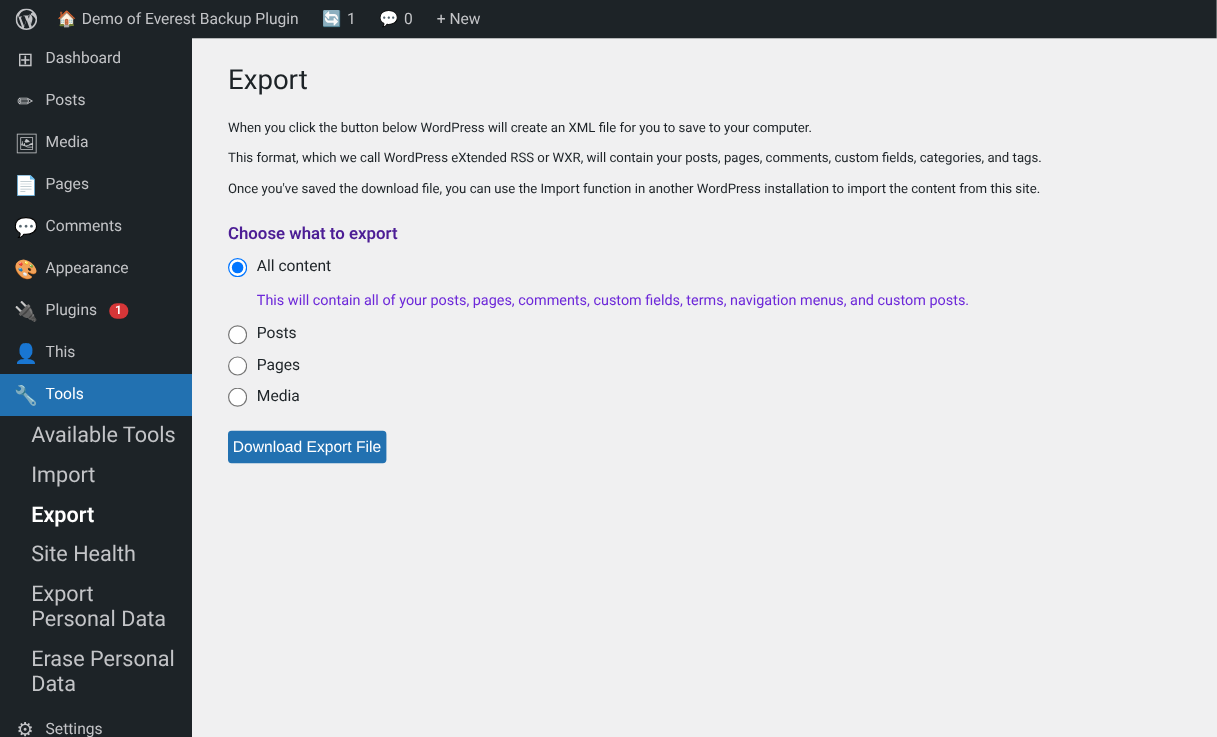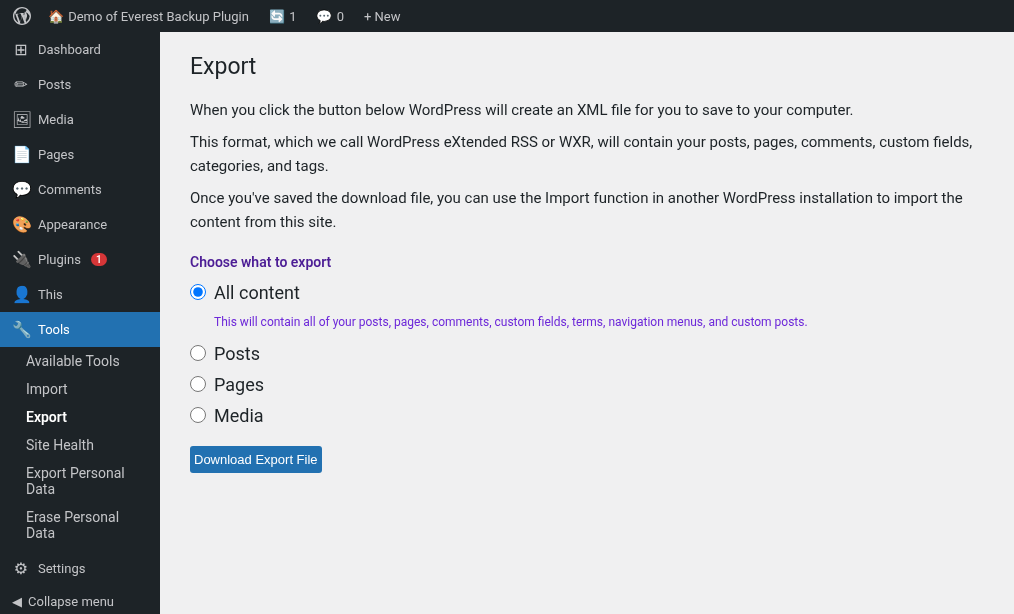--- a/index.html
+++ b/index.html
@@ -43,38 +43,38 @@
     .sidebar-item .menu-icon { font-size: 16px; width: 18px; text-align: center; flex-shrink: 0; }
     .sidebar-badge {
       background: #d63638; color: #fff; border-radius: 10px;
       padding: 1px 5px; font-size:10px; font-weight: 600; margin-left: 2px;
     }
 
     
     .submenu-item {
       display: flex; align-items: center;
       padding: 6px 12px 6px 26px; color: #c3c4c7; cursor: pointer;
-      font-size: 14px;
+      font-size: 18px;
     }
     .submenu-item.active { color: #fff; font-weight: 600; }
 
     
     #content { flex: 1; overflow-y: auto; background: #f0f0f1; padding: 20px 30px; }
 
     h1.page-title { font-size: 23px; font-weight: 400; color: #1d2327; margin-bottom: 16px; line-height: 1.3; }
 
-    .description-text { color: #1d2327; font-size: 15px; line-height: 1.6; margin-bottom: 8px; }
+    .description-text { color: #1d2327; font-size: 11px; line-height: 1.6; margin-bottom: 8px; }
 
     .section-title { font-size: 14px; font-weight: 600; color: #4c1d95; margin: 20px 0 12px 0; }
     .radio-option {
       display: flex; align-items: center; gap: 8px;
       margin-bottom: 10px; cursor: pointer;
     }
     .radio-option input[type="radio"] { margin: 0; cursor: pointer; width: 16px; height: 16px; }
-    .radio-label { color: #1d2327; font-size: 18px; }
+    .radio-label { color: #1d2327; font-size: 13px; }
     .radio-desc { color: #6d28d9; font-size: 12px; margin: 4px 0 12px 24px; line-height: 1.5; }
 
     .download-btn {
       background: #2271b1; color: #fff; border: none; border-radius: 3px;
       padding: 6px 4px; font-size: 13px; cursor: pointer; margin-top: 10px;
       font-weight: 400;
     }
 
     
     .collapse-item {

